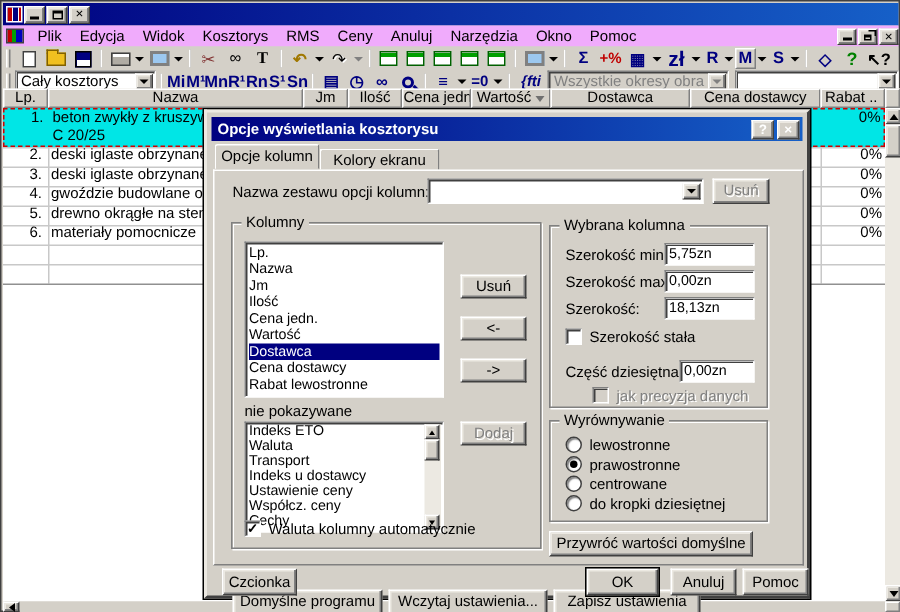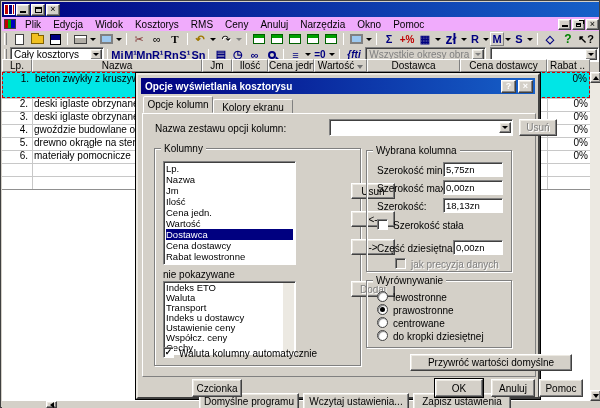--- a/index.html
+++ b/index.html
@@ -4,21 +4,21 @@
 <style>
   * { box-sizing: border-box; margin:0; padding:0; }
   html,body { width:600px; height:408px; overflow:hidden; }
   body { font-family:"Liberation Sans", sans-serif; font-size:10px; background:#d4d0c8; }
   #app { position:relative; width:600px; height:408px; background:#d4d0c8; border:1px solid #404040; }
 
   
   .raised { border:1px solid; border-color:#fff #808080 #808080 #fff; }
   .btn3d  { background:#d4d0c8; border:1px solid; border-color:#fff #404040 #404040 #fff;
             box-shadow:inset -1px -1px 0 #808080, inset 1px 1px 0 #ece9e2; }
-  .abs { position:absolute;margin-left:44px; }
+  .abs { position:absolute; }
   .dis { color:#808080; text-shadow:1px 1px 0 #fff; }
   .ctr { display:flex; align-items:center; justify-content:center; }
 
   
   .titlebar { position:absolute; left:1px; top:1px; width:597px; height:15px;
               background:linear-gradient(90deg,#000080,#1660c8); color:#fff;
               display:flex; align-items:center; padding:0 2px; }
   .titlebar .t { font-weight:bold; font-size:10px; margin-left:3px; white-space:nowrap; overflow:hidden; flex:1; }
   .appicon { width:11px; height:11px; background:
              linear-gradient(90deg,#c00000 0 3px,#fff 3px 4px,#000080 4px 7px,#fff 7px 8px,#c00000 8px 11px);
@@ -392,20 +392,21 @@
       <div class="hline" style="top:78px"></div>
     <div class="hline" style="top:91px"></div>
       <div class="hline" style="top:104px"></div>
     <div class="hline" style="top:117px"></div>
       <div class="hline" style="top:130px;background:#909090"></div>
 
     <div class="row rowsel" style="top:13px;height:26px">
       <div class="cell rnum" style="left:0;width:28px">1.</div>
       <div class="cell" style="left:30px;width:170px">
         <div>beton zwykły z kruszywa</div>
+        <div>C 20/25</div>
       </div>
       <div class="cell rnum" style="left:543px;width:43px">0%</div>
     </div>
 
     <div class="row" style="top:39px;height:13px">
       <div class="cell rnum" style="left:0;width:28px">2.</div>
       <div class="cell" style="left:30px;width:170px">deski iglaste obrzynane 2</div>
       <div class="cell rnum" style="left:545px;width:43px">0%</div>
     </div>
     <div class="row" style="top:52px;height:13px">
@@ -536,21 +537,21 @@
         <span class="legend">Wyrównywanie</span>
         <span class="radio" style="left:10px;top:10px"></span>
         <span class="lbl" style="left:26px;top:11px">lewostronne</span>
         <span class="radio on" style="left:10px;top:23px"></span>
         <span class="lbl" style="left:26px;top:24px">prawostronne</span>
         <span class="radio" style="left:10px;top:36px"></span>
         <span class="lbl" style="left:26px;top:37px">centrowane</span>
         <span class="radio" style="left:10px;top:49px"></span>
         <span class="lbl" style="left:26px;top:50px">do kropki dziesiętnej</span>
       </div>
-      <div class="pbtn abs" style="left:223px;top:240px;width:162px;height:17px">Przywróć wartości domyślne</div>
+      <div class="pbtn abs" style="left:223px;top:240px;width:136px;height:17px">Przywróć wartości domyślne</div>
 
       <div class="pbtn abs" style="left:12px;top:279px;width:100px;height:17px">Domyślne programu</div>
       <div class="pbtn abs" style="left:116px;top:279px;width:106px;height:17px">Wczytaj ustawienia...</div>
       <div class="pbtn abs" style="left:226px;top:279px;width:98px;height:17px">Zapisz ustawienia</div>
     </div>
 
     <div class="pbtn abs" style="left:10px;top:304px;width:50px;height:18px">Czcionka</div>
     <div class="pbtn abs default" style="left:253px;top:304px;width:48px;height:18px">OK</div>
     <div class="pbtn abs" style="left:309px;top:304px;width:44px;height:18px">Anuluj</div>
     <div class="pbtn abs" style="left:357px;top:304px;width:44px;height:18px">Pomoc</div>

